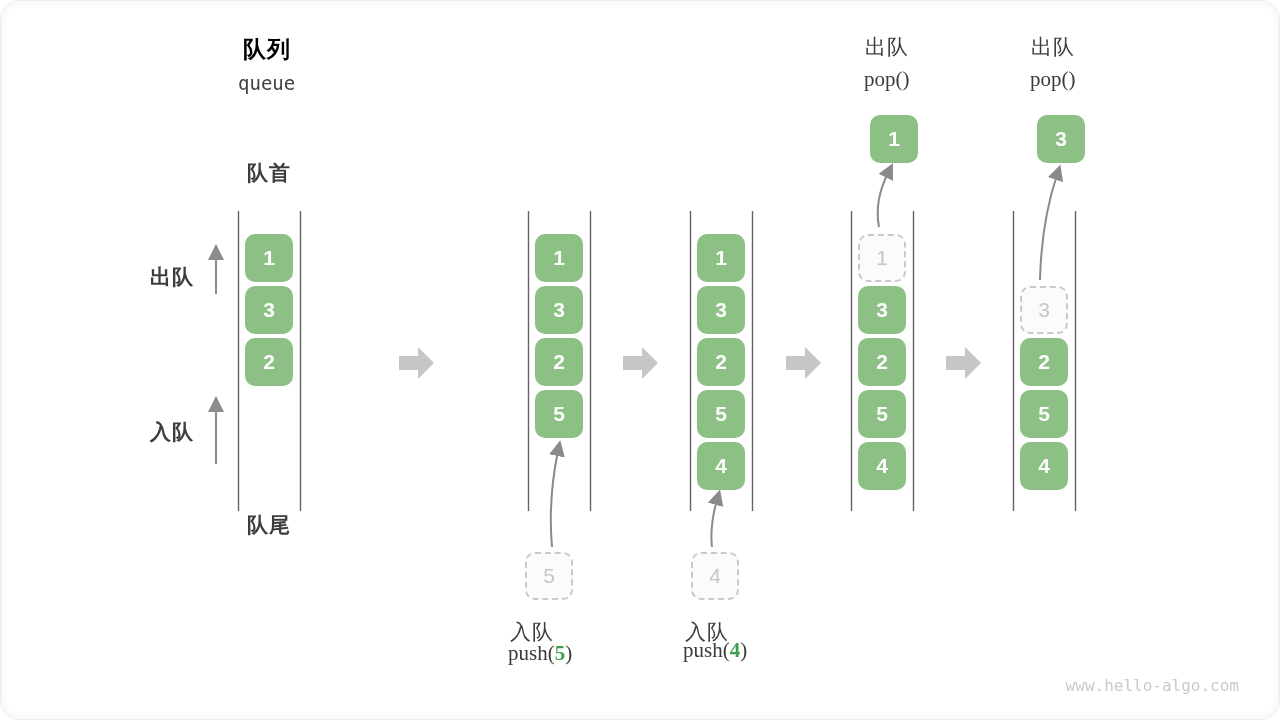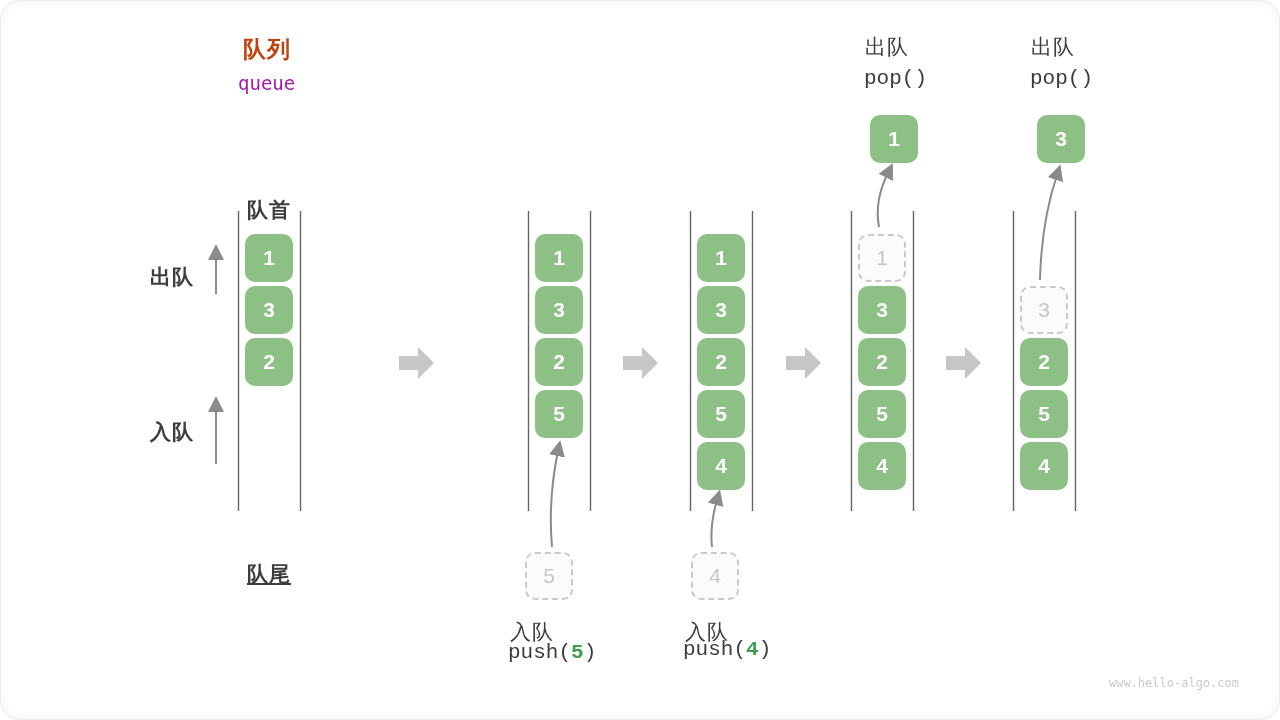--- a/index.html
+++ b/index.html
@@ -5,48 +5,48 @@
   * { margin:0; padding:0; box-sizing:border-box; }
   html,body { width:1280px; height:720px; background:#ffffff; font-family:"Liberation Sans",sans-serif; overflow:hidden; }
   .canvas {
     position:absolute; left:0; top:0; width:1280px; height:720px;
     background:#ffffff; border-radius:20px;
     border:1px solid #ececea;
     box-shadow: inset 0 0 10px rgba(0,0,0,0.05);
   }
   .overlay { position:absolute; left:0; top:0; pointer-events:none; }
 
-  .title-zh { position:absolute; left:242px; top:33px; font-size:23px; font-weight:700; color:#c2410c; letter-spacing:1px;}
-  .title-en { position:absolute; left:237px; top:71px; font-size:19px; color:#a21caf; font-family:"DejaVu Sans Mono",monospace; }
+  .title-zh { position:absolute; left:242px; top:33px; font-size:23px; font-weight:700; color:#000000; letter-spacing:1px;}
+  .title-en { position:absolute; left:237px; top:71px; font-size:19px; color:#404040; font-family:"DejaVu Sans Mono",monospace; }
 
-  .endpoint-label { position:absolute; width:100px; text-align:center; font-size:21px; font-weight:700; color:#3d3d3d; letter-spacing:1px;margin-top:37px;}
+  .endpoint-label { position:absolute; width:100px; text-align:center; font-size:21px; font-weight:700; color:#3d3d3d; letter-spacing:1px;}
   .front-label { left:218px; top:158px; }
-  .rear-label  { left:218px; top:522px;text-decoration:underline; }
+  .rear-label  { left:218px; top:510px; }
 
   .side-label { position:absolute; font-size:21px; font-weight:700; color:#3d3d3d; letter-spacing:1px;}
   .dequeue-side { left:149px; top:262px; }
   .enqueue-side { left:149px; top:417px; }
 
   .block {
     position:absolute; width:48px; height:48px; border-radius:10px;
     background:#8CC084; color:#fdfdfd;
     display:flex; align-items:center; justify-content:center;
     font-size:21px; font-weight:700;
   }
   .block.ghost {
     background:#fbfbfa; border:2px dashed #c9c9c9; color:#c6c6c6; font-weight:400;
   }
 
   .op-zh { position:absolute; font-size:21px; font-weight:500; color:#3d3d3d; letter-spacing:1px;}
-  .op-code { position:absolute; font-size:21px; color:#3b3b3b; font-family:Liberation Mono, monospace; }
+  .op-code { position:absolute; font-size:21px; color:#3b3b3b; font-family:Liberation Serif, serif; }
   .op-code .arg { color:#3F9D4F; font-weight:700; }
 
   .watermark {
     position:absolute; right:40px; top:675px;
-    font-size:12px; color:#cacaca; font-family:"DejaVu Sans Mono",monospace;
+    font-size:16px; color:#cacaca; font-family:"DejaVu Sans Mono",monospace;
   }
 </style>
 </head>
 <body>
 
 <div class="canvas">
 
   <svg class="overlay" width="1280" height="720">
     <defs>
       <marker id="ah" markerWidth="9" markerHeight="9" refX="2.5" refY="4" orient="auto">

